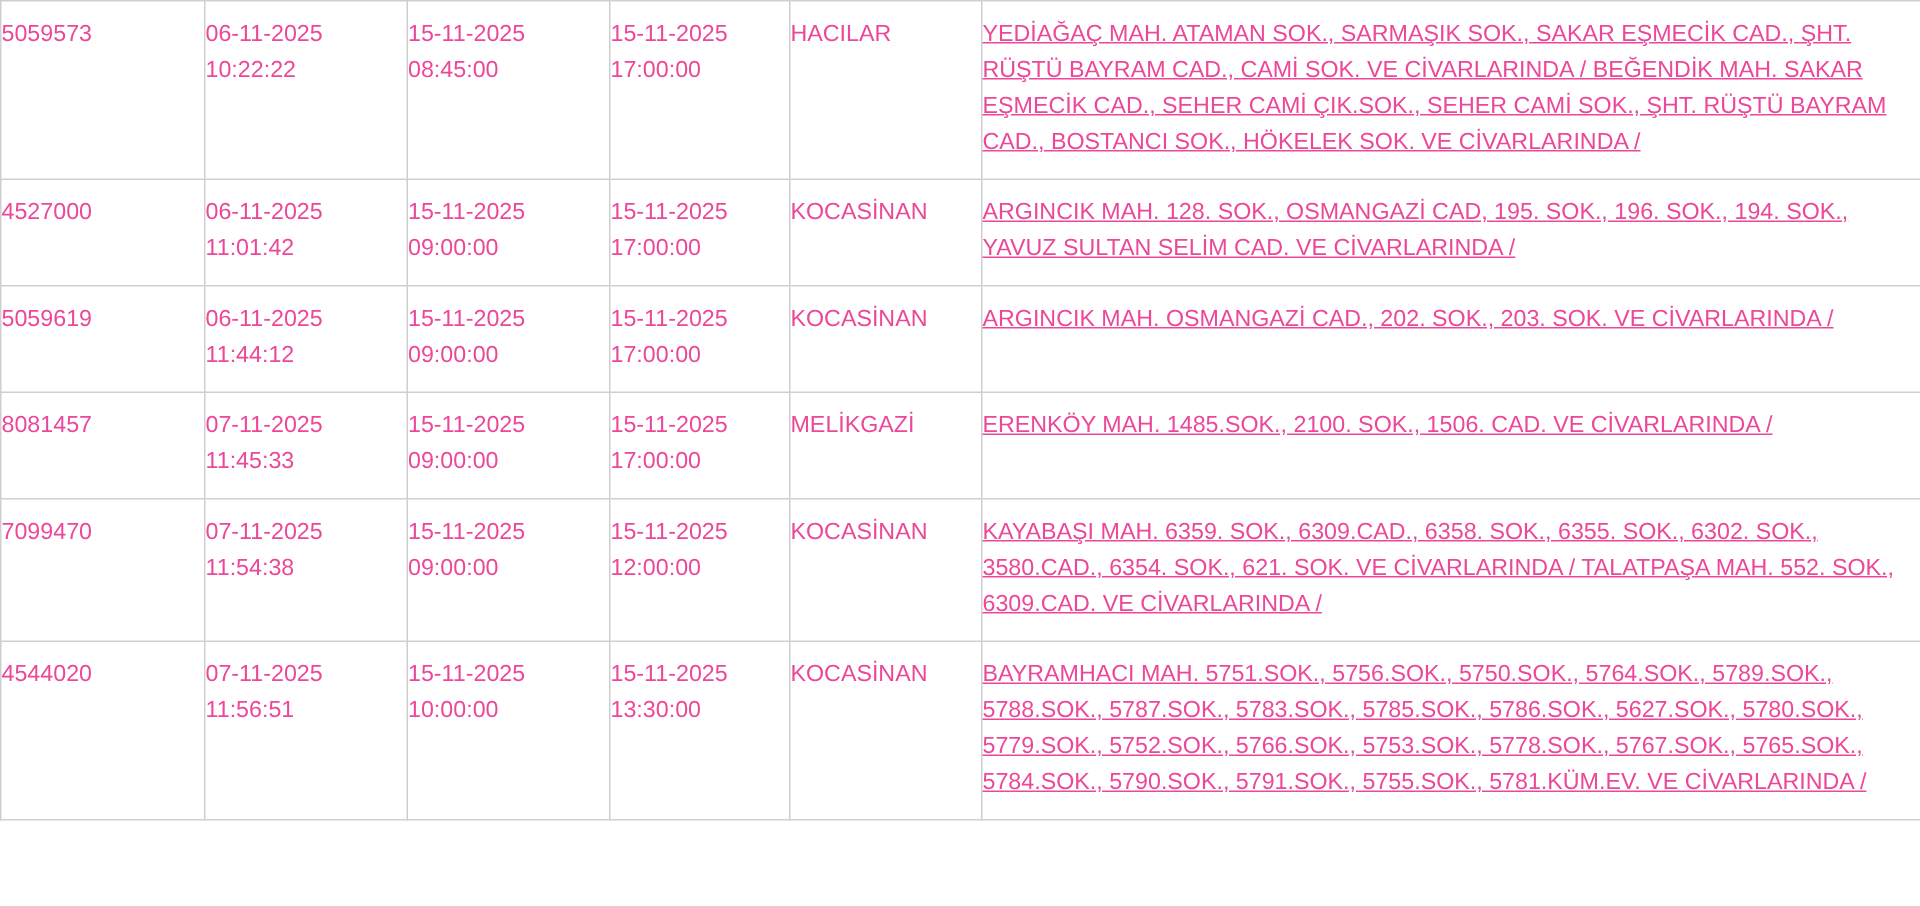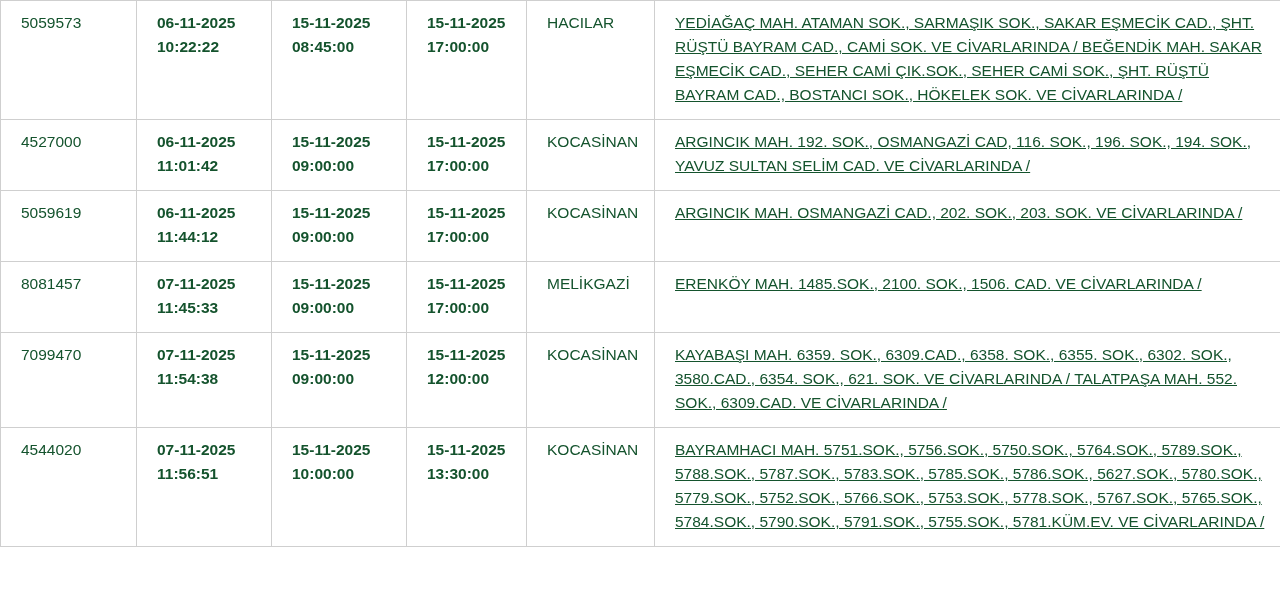--- a/index.html
+++ b/index.html
@@ -14,36 +14,36 @@
     color: #1a1a1a;
     overflow: hidden;
   }
   .outage-table {
     border-collapse: collapse;
     width: 1280px;
     table-layout: fixed;
   }
   .outage-table td {
     border: 1px solid #cfcfcf;
-    padding: 10px 12px 12px 20px;
+    padding: 10px 12px 12px 0;
     vertical-align: top;
     font-size: 15.5px;
     line-height: 1.55;
-    color: #14532d;
+    color: #ec4899;
   }
   
   col.c-id      { width: 136px; }
   col.c-rec     { width: 135px; }
   col.c-start   { width: 135px; }
   col.c-end     { width: 120px; }
   col.c-dist    { width: 128px; }
   col.c-desc    { width: 626px; }
 
   .cell-id      { white-space: nowrap; }
-  .cell-date    { white-space: nowrap; font-weight: bold; }
+  .cell-date    { white-space: nowrap; }
   .cell-dist    { white-space: nowrap; }
   .cell-desc    { word-break: normal; text-decoration: underline; }
 
   .date-line { display: block; }
 
   
   .outage-table tr:first-child td { border-top: 1px solid #cfcfcf; }
 </style>
 </head>
 <body>
@@ -85,21 +85,21 @@
       </td>
       <td class="cell-date">
         <span class="date-line">15-11-2025</span>
         <span class="date-line">09:00:00</span>
       </td>
       <td class="cell-date">
         <span class="date-line">15-11-2025</span>
         <span class="date-line">17:00:00</span>
       </td>
       <td class="cell-dist">KOCASİNAN</td>
-      <td class="cell-desc">ARGINCIK MAH. 192. SOK., OSMANGAZİ CAD, 116. SOK., 196. SOK., 194. SOK., YAVUZ SULTAN SELİM CAD. VE CİVARLARINDA /</td>
+      <td class="cell-desc">ARGINCIK MAH. 128. SOK., OSMANGAZİ CAD, 195. SOK., 196. SOK., 194. SOK., YAVUZ SULTAN SELİM CAD. VE CİVARLARINDA /</td>
     </tr>
 
     <tr>
       <td class="cell-id">5059619</td>
       <td class="cell-date">
         <span class="date-line">06-11-2025</span>
         <span class="date-line">11:44:12</span>
       </td>
       <td class="cell-date">
         <span class="date-line">15-11-2025</span>

